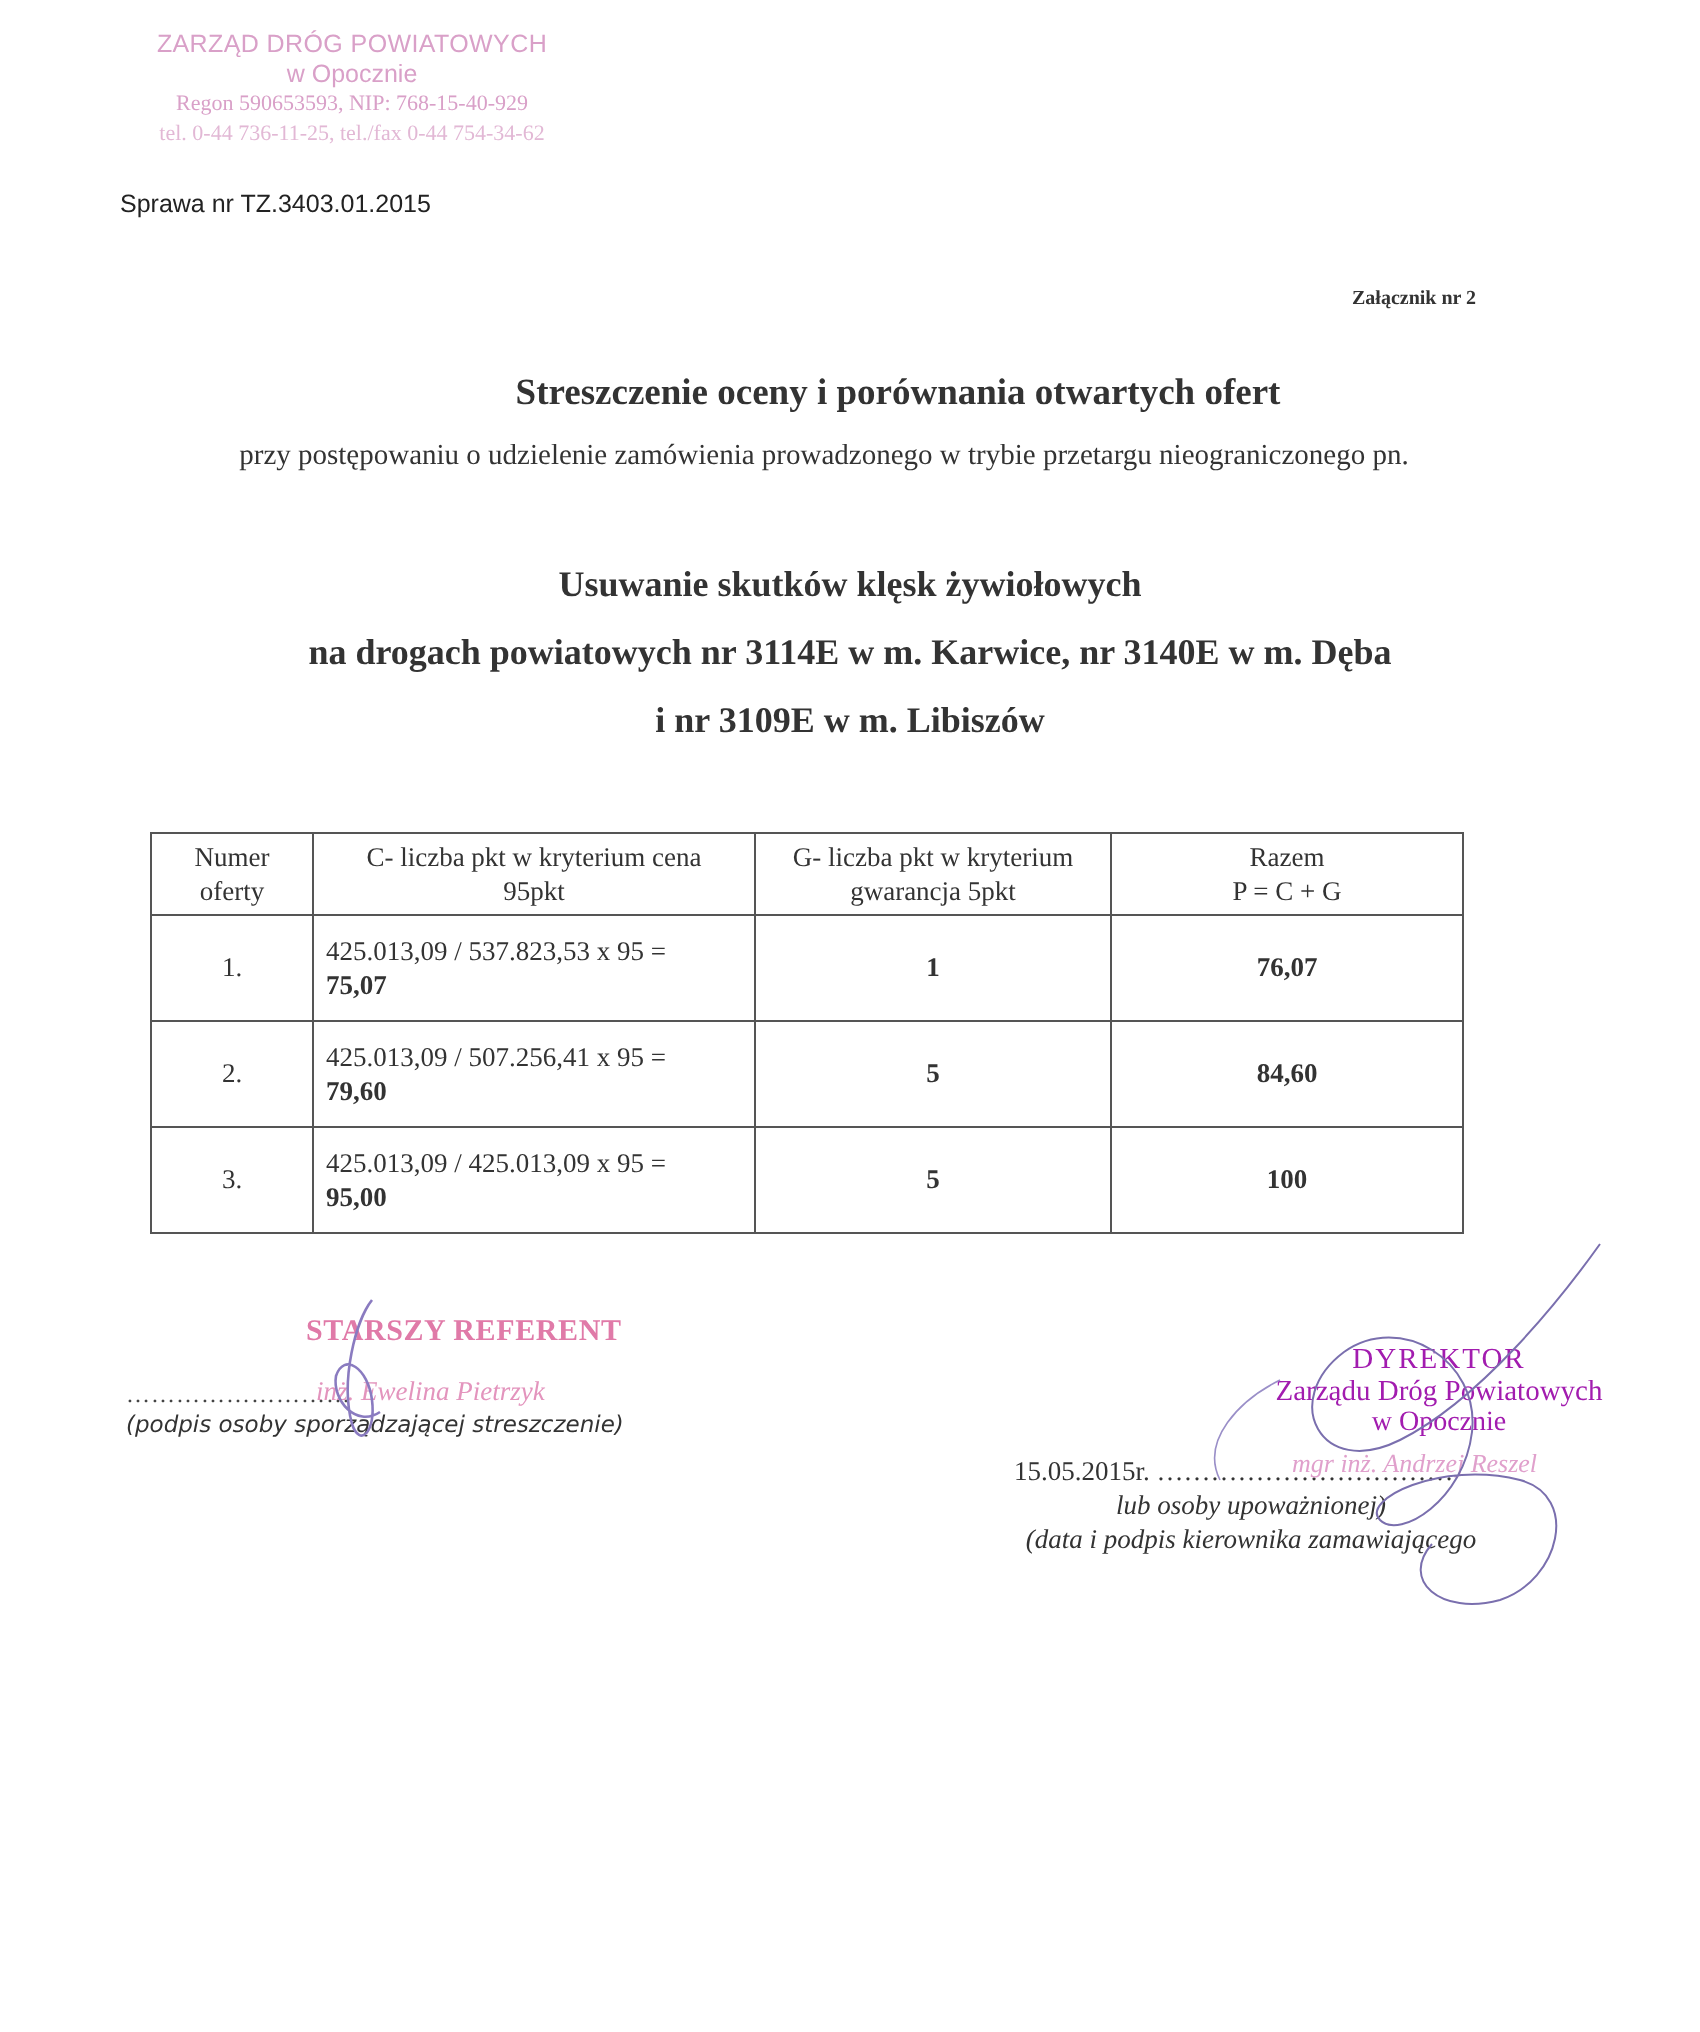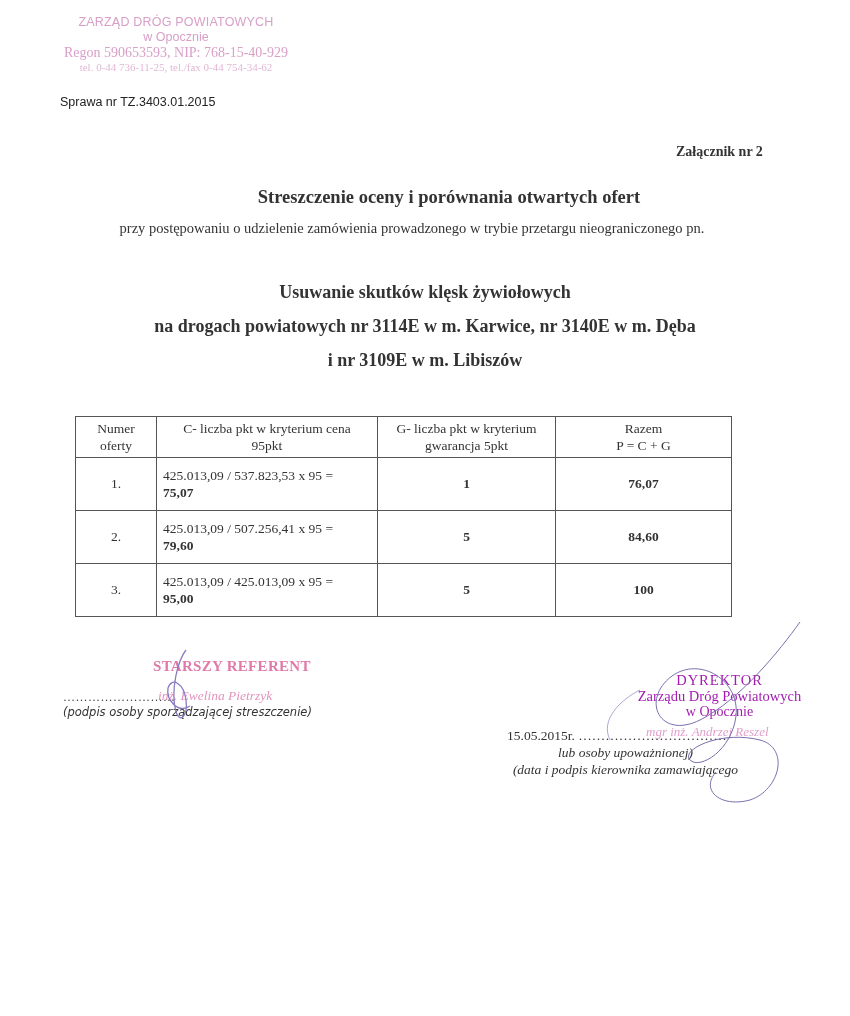--- a/index.html
+++ b/index.html
@@ -6,24 +6,24 @@
   body {
     width:850px; height:1016px; background:#ffffff; position:relative; overflow:hidden;
     font-family:"Liberation Serif", serif; color:#2a2a2a;
   }
   .abs { position:absolute; }
   
   .stamp-tl { left:56px; top:15px; width:240px; text-align:center; color:#d9a0c8; line-height:15px; }
   .stamp-tl .s1 { font-family:"Liberation Sans", sans-serif; font-size:12.5px; letter-spacing:0.2px; }
   .stamp-tl .s2 { font-family:"Liberation Sans", sans-serif; font-size:12.5px; }
   .stamp-tl .s3 { font-family:"Liberation Sans", sans-serif; font-size:12.5px; }
-  .stamp-tl .s4 { font-family:"Liberation Serif", serif; font-size:14px; }
+  .stamp-tl .s4 { font-family:"Liberation Serif", serif; font-size:11px; }
   .stamp-tl .s5 { font-family:"Liberation Serif", serif; font-size:11px; color:#e2b8d5; }
   .case-no { left:60px; top:95px; font-family:"Liberation Sans", sans-serif; font-size:12.5px; color:#222; }
-  .annex { left:676px; top:144px; font-weight:bold; font-size:14px; color:#333; }
+  .annex { left:676px; top:144px; font-weight:bold; font-size:10px; color:#333; }
   .title { left:0; width:850px; top:187px; text-align:center; font-weight:bold; font-size:18.5px; color:#333;padding-left:24px; }
   .subtitle { left:0; width:824px; top:220px; text-align:center; font-size:14.5px; color:#333; }
   .proj { left:0; width:850px; text-align:center; font-weight:bold; font-size:18px; color:#333;margin-top:16px; }
   .proj1 { top:266px; } .proj2 { top:300px; } .proj3 { top:334px; }
 
   table.scores {
     position:absolute; left:75px; top:416px; width:657px; border-collapse:collapse;
     font-size:13.5px; color:#333;
   }
   table.scores td, table.scores th {

